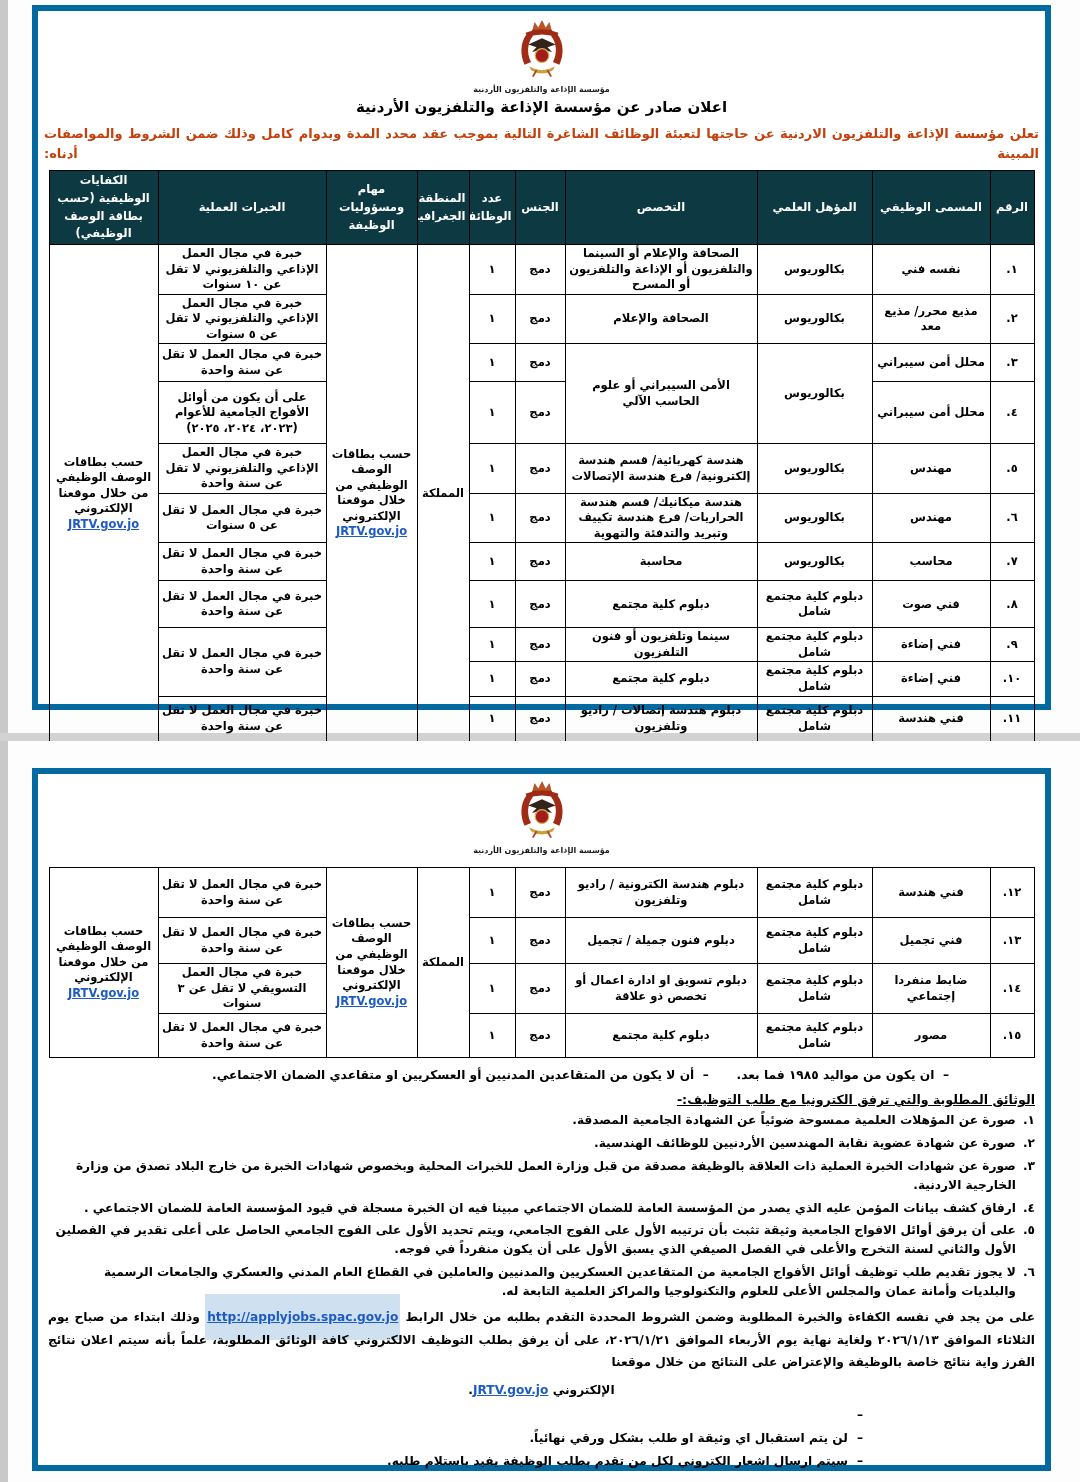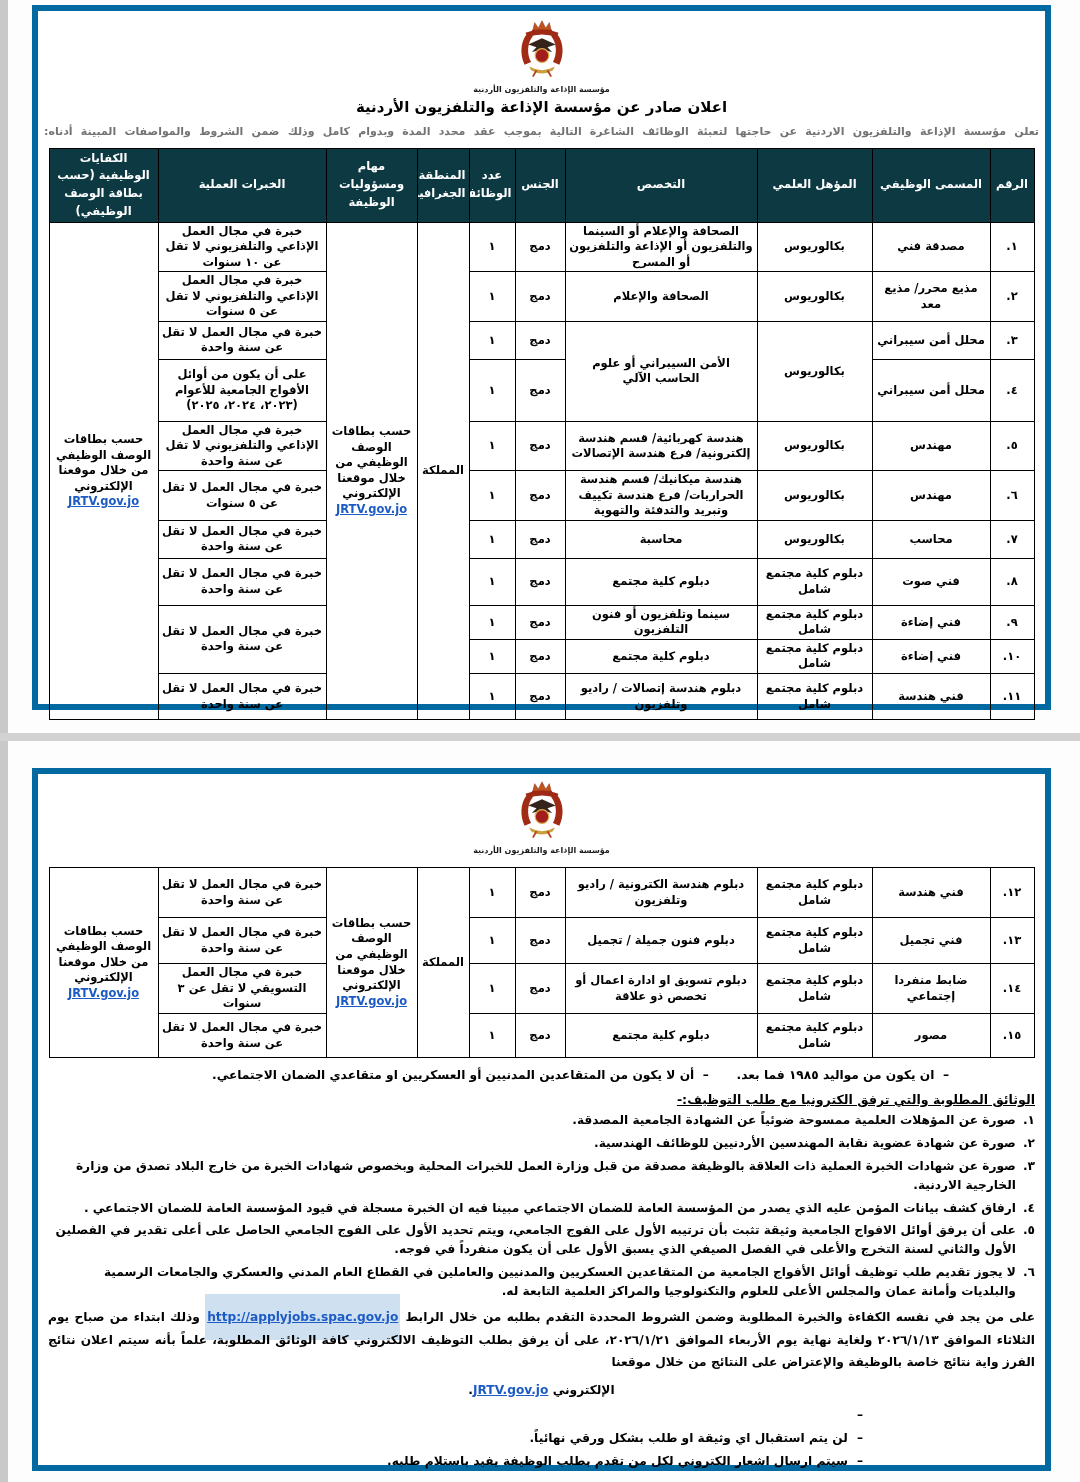--- a/index.html
+++ b/index.html
@@ -10,21 +10,21 @@
   .sheet { position:absolute; left:8px; right:0; background:#fdfdfd; }
   .sheet1 { top:0; height:733px; }
   .sheet2 { top:741px; height:741px; }
   .frame { border:6px solid #0369a1; background:#ffffff; position:absolute; left:24px; right:29px; }
   .frame1 { top:5px; bottom:23px; padding:6px 6px 0 6px; }
   .frame2 { top:27px; bottom:11px; padding:4px 6px 0 6px; }
 
   .logo-wrap { text-align:center; margin:2px auto 0; }
   .logo-caption { font-size:8px; font-weight:bold; color:#1a1a1a; letter-spacing:.4px; margin-top:-2px; }
   .doc-title { text-align:center; font-weight:bold; font-size:15px; color:#000; margin-top:4px; }
-  .intro { font-weight:bold; font-size:11px; color:#737373; margin-top:8px; text-align:justify; text-align-last:justify; line-height:1.5; }
+  .intro { font-weight:bold; font-size:13px; color:#c2410c; margin-top:8px; text-align:justify; text-align-last:justify; line-height:1.5; }
 
   table.jobs { border-collapse:collapse; table-layout:fixed; width:985px; margin:7px auto 0; direction:rtl; }
   table.jobs td, table.jobs th { border:1.7px solid #000; text-align:center; vertical-align:middle; font-weight:bold; color:#000; padding:1px 3px; overflow:hidden; }
   table.jobs th { background:#0c3942; color:#ffffff; font-size:11.5px; line-height:1.55; }
   table.jobs td { font-size:11.5px; line-height:1.35; }
   td.spec { font-size:11px; }
   td.exp { font-size:11px; }
   td.longcell { font-size:11.5px; line-height:1.9; }
   .link { color:#1d5bc4; text-decoration:underline; font-weight:bold; }
   .hl { background:#cfe1f1; padding:16px 2px; }
@@ -88,21 +88,21 @@
         <th>التخصص</th>
         <th>الجنس</th>
         <th>عدد الوظائف</th>
         <th>المنطقة الجغرافية</th>
         <th>مهام ومسؤوليات الوظيفة</th>
         <th>الخبرات العملية</th>
         <th>الكفايات الوظيفية (حسب بطاقة الوصف الوظيفي)</th>
       </tr>
       <tr style="height:46px">
         <td>١.</td>
-        <td>مصدقة فني</td>
+        <td>نفسه فني</td>
         <td>بكالوريوس</td>
         <td class="spec">الصحافة والإعلام أو السينما والتلفزيون أو الإذاعة والتلفزيون أو المسرح</td>
         <td>دمج</td>
         <td>١</td>
         <td rowspan="11">المملكة</td>
         <td rowspan="11" class="longcell">
           <div>حسب بطاقات الوصف الوظيفي من خلال موقعنا الإلكتروني</div>
           <a class="link">JRTV.gov.jo</a>
         </td>
         <td class="exp">خبرة في مجال العمل الإذاعي والتلفزيوني لا تقل عن ١٠ سنوات</td>

